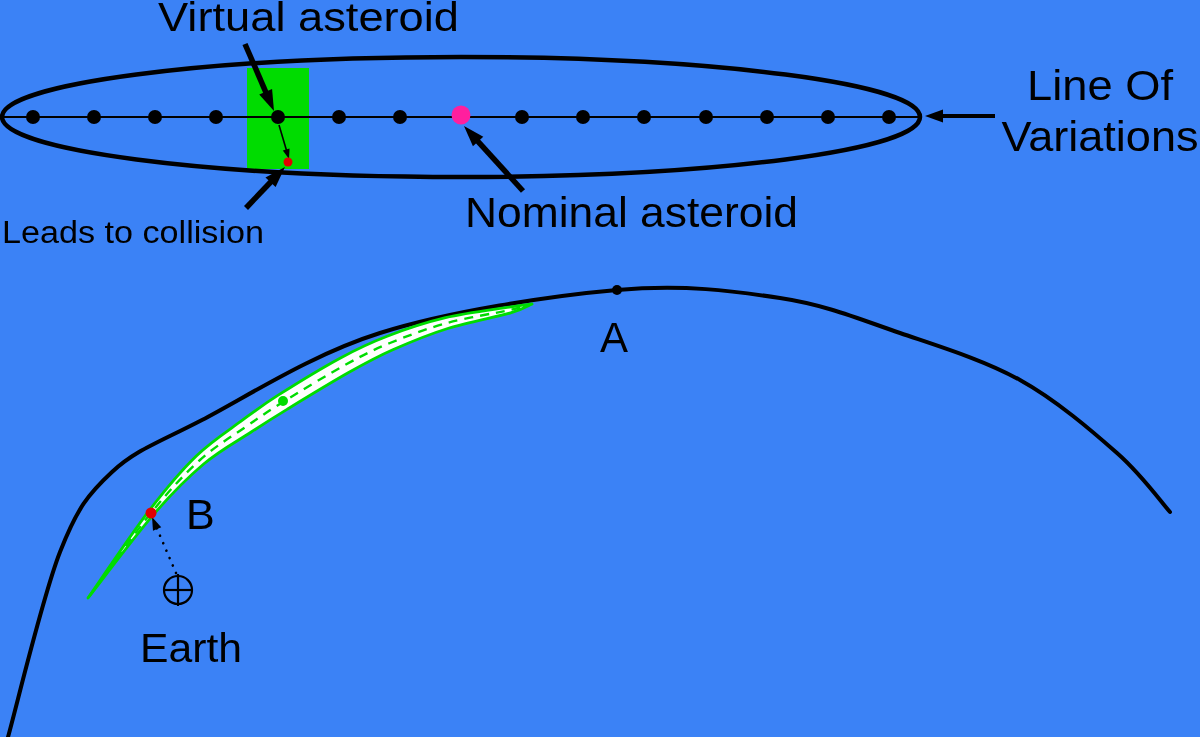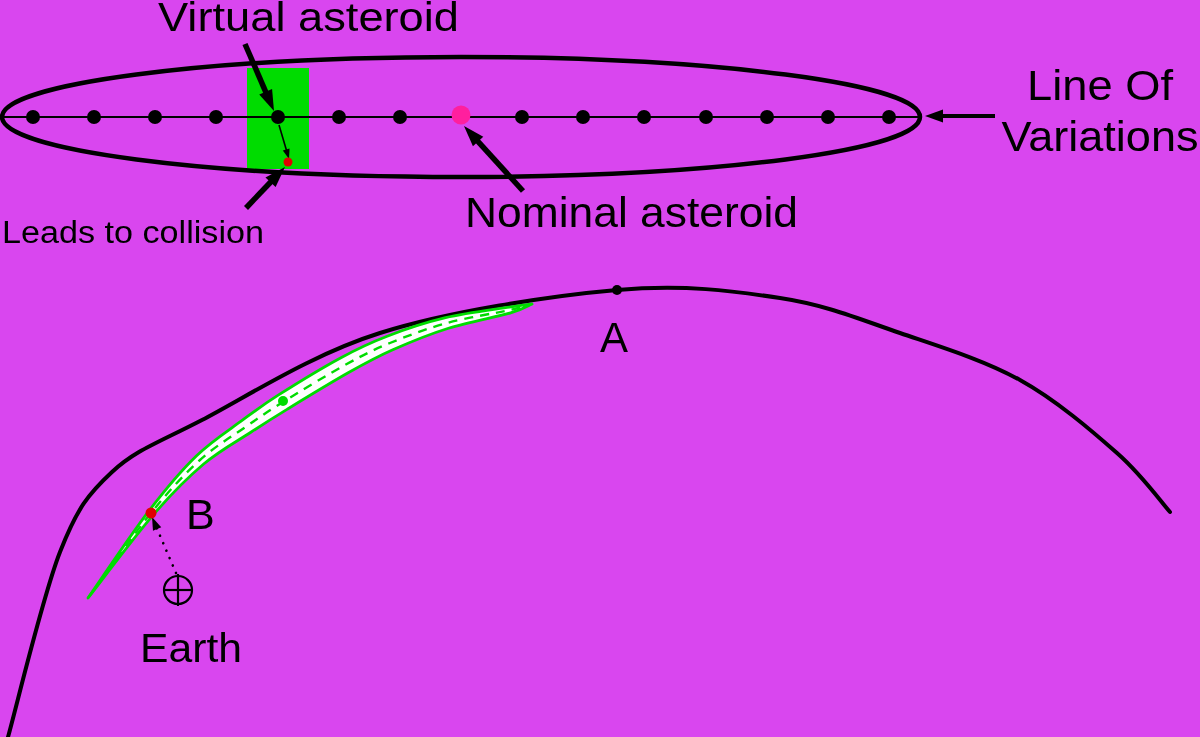--- a/index.html
+++ b/index.html
@@ -1,16 +1,16 @@
 <!DOCTYPE html>
 <html><head>
 <meta charset="utf-8">
 <style>
   html,body{margin:0;padding:0;background:#ffffff;}
-  #stage{position:relative;width:1200px;height:737px;background:#d946ef;overflow:hidden;}
+  #stage{position:relative;width:1200px;height:737px;background:#3b82f6;overflow:hidden;}
   svg{display:block;}
   text{font-family:"Liberation Sans", sans-serif;fill:#000000;}
 </style>
 </head>
 <body>
 
 <div id="stage">
   <svg id="diagram" width="1200" height="737" viewBox="0 0 1200 737">
 
     <g id="lov-diagram">

